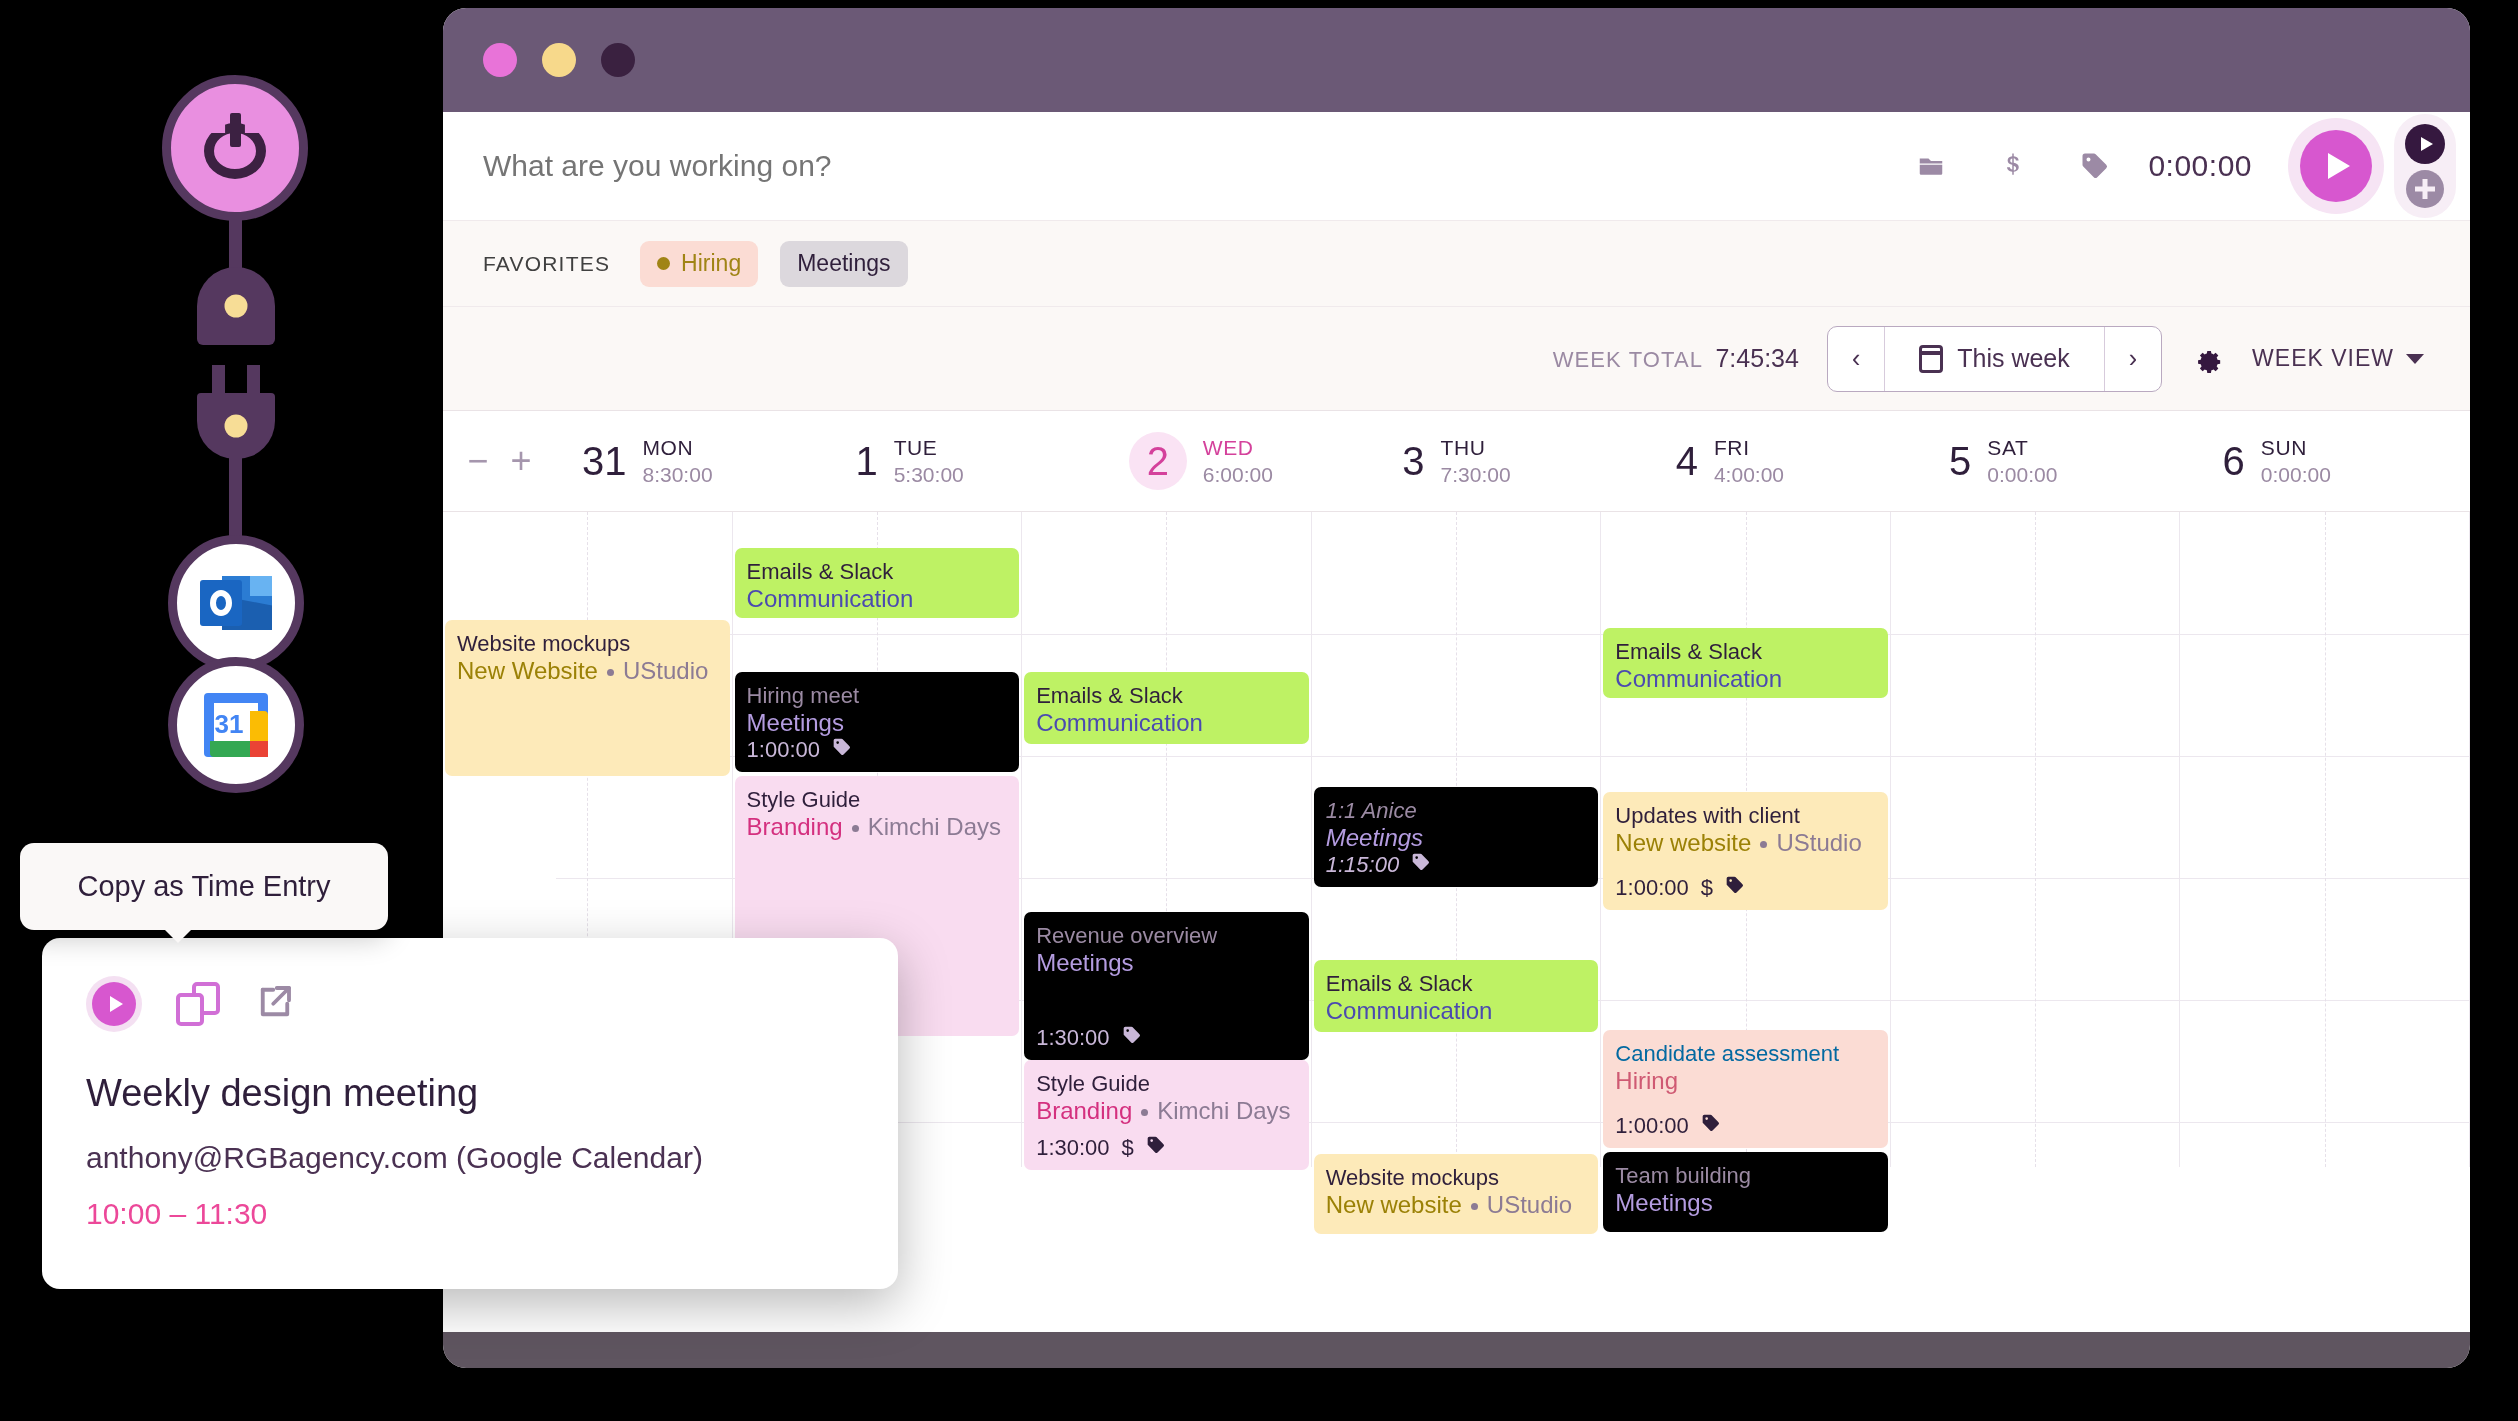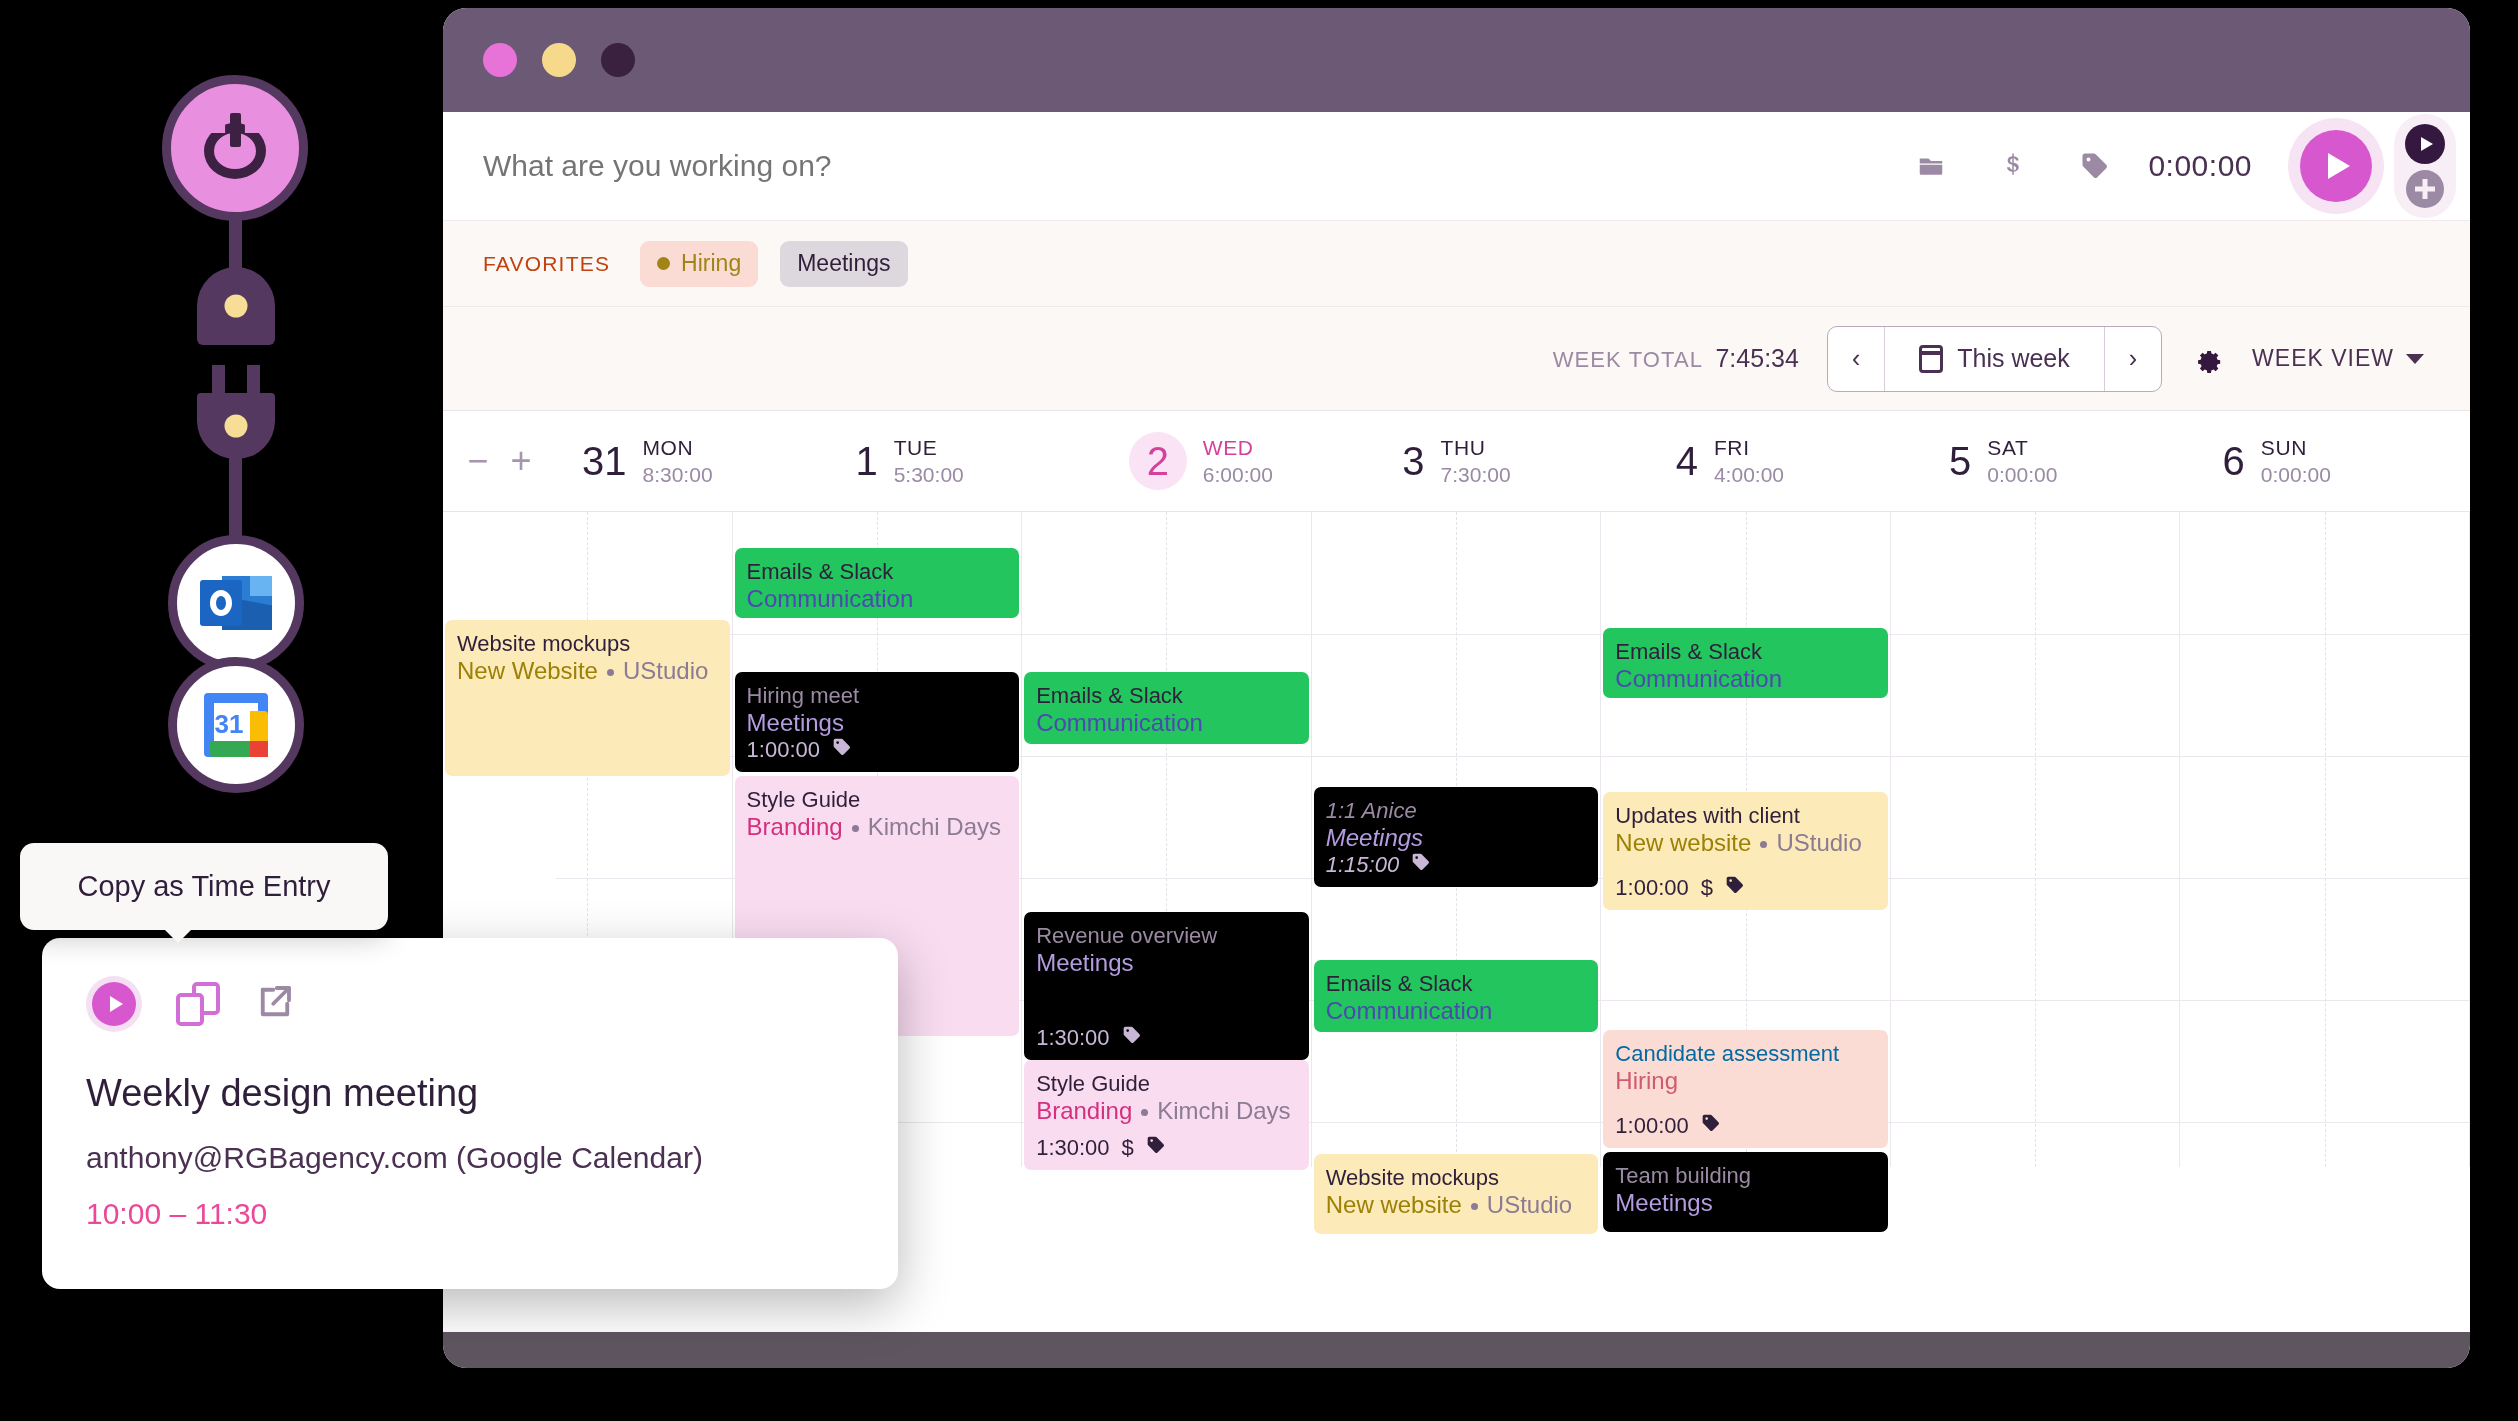--- a/index.html
+++ b/index.html
@@ -106,21 +106,21 @@
   .mini-plus { width: 38px; height: 38px; border-radius: 50%; background: #9c8aa5; position: relative; }
   .mini-plus::before, .mini-plus::after {
     content:""; position: absolute; background: #f7eef6; left: 50%; top: 50%;
   }
   .mini-plus::before { width: 20px; height: 5px; transform: translate(-50%,-50%); }
   .mini-plus::after { width: 5px; height: 20px; transform: translate(-50%,-50%); }
 
   
   .favbar { height: 86px; background: #fbf8f6; display: flex; align-items: center; padding-left: 40px; gap: 22px;
             border-top: 1px solid #f0eaec; }
-  .fav-label { font: 400 21px "Liberation Sans", sans-serif; color: #c2410c; letter-spacing: 1.2px; margin-right: 8px; text-align: right; }
+  .fav-label { font: 400 21px "Liberation Sans", sans-serif; color: #404040; letter-spacing: 1.2px; margin-right: 8px; text-align: right; }
   .chip { height: 46px; border-radius: 9px; display: flex; align-items: center; padding: 0 17px; gap: 11px;
           font: 400 23px "Liberation Sans", sans-serif; white-space: nowrap; }
   .chip .bullet { width: 13px; height: 13px; border-radius: 50%; display: inline-block; }
   .chip-blue { background: #bfdcf5; }
   .chip-blue .task { color: #2f1f3b; }
   .chip-blue .proj { color: #2a79d6; }
   .chip-pink { background: #fbdcd4; }
   .chip-pink .proj { color: #a08415; }
   .chip-gray { background: #dcd8dd; color: #2f1f3b; }
 
@@ -162,21 +162,21 @@
   .col { flex: 1; position: relative; border-right: 1px solid #ece7ee; }
   .col .half { position: absolute; left: 50%; top: 0; bottom: 0; border-left: 1px dashed #e6e0e9; }
   .hline { position: absolute; left: 113px; right: 0; border-top: 1px solid #ece7ee; }
 
   .ev { position: absolute; left: 2px; right: 2px; border-radius: 7px; padding: 10px 12px 8px;
         overflow: hidden; font-family: "Liberation Sans", sans-serif; }
   .ev .t1 { font-size: 22px; line-height: 27px; white-space: nowrap; }
   .ev .t2 { font-size: 24px; line-height: 27px; white-space: nowrap; }
   .ev .t3 { font-size: 22px; line-height: 27px; display: flex; align-items: center; gap: 12px; position: absolute; bottom: 9px; left: 12px; }
   .ev .t3 svg { width: 20px; height: 20px; }
-  .ev.blue { background: #22c55e; }
+  .ev.blue { background: #bef264; }
   .ev.blue .t1 { color: #2f1f3b; } .ev.blue .t2 { color: #4b4ab0; }
   .ev.yellow { background: #fdeab9; }
   .ev.yellow .t1 { color: #2f1f3b; } .ev.yellow .t2 .p { color: #9b8106; } .ev.yellow .t2 .c { color: #8c7b94; }
   .ev.yellow .t3 { color: #2f1f3b; }
   .ev.pink { background: #f9dcf0; }
   .ev.pink .t1 { color: #2f1f3b; } .ev.pink .t2 .p { color: #d4307f; } .ev.pink .t2 .c { color: #8c7b94; }
   .ev.pink .t3 { color: #2f1f3b; }
   .ev.salmon { background: #fbdcd4; }
   .ev.salmon .t1 { color: #0369a1; } .ev.salmon .t2 { color: #cf5a73; } .ev.salmon .t3 { color: #2f1f3b; }
   .ev.dark { background: #000000; }

